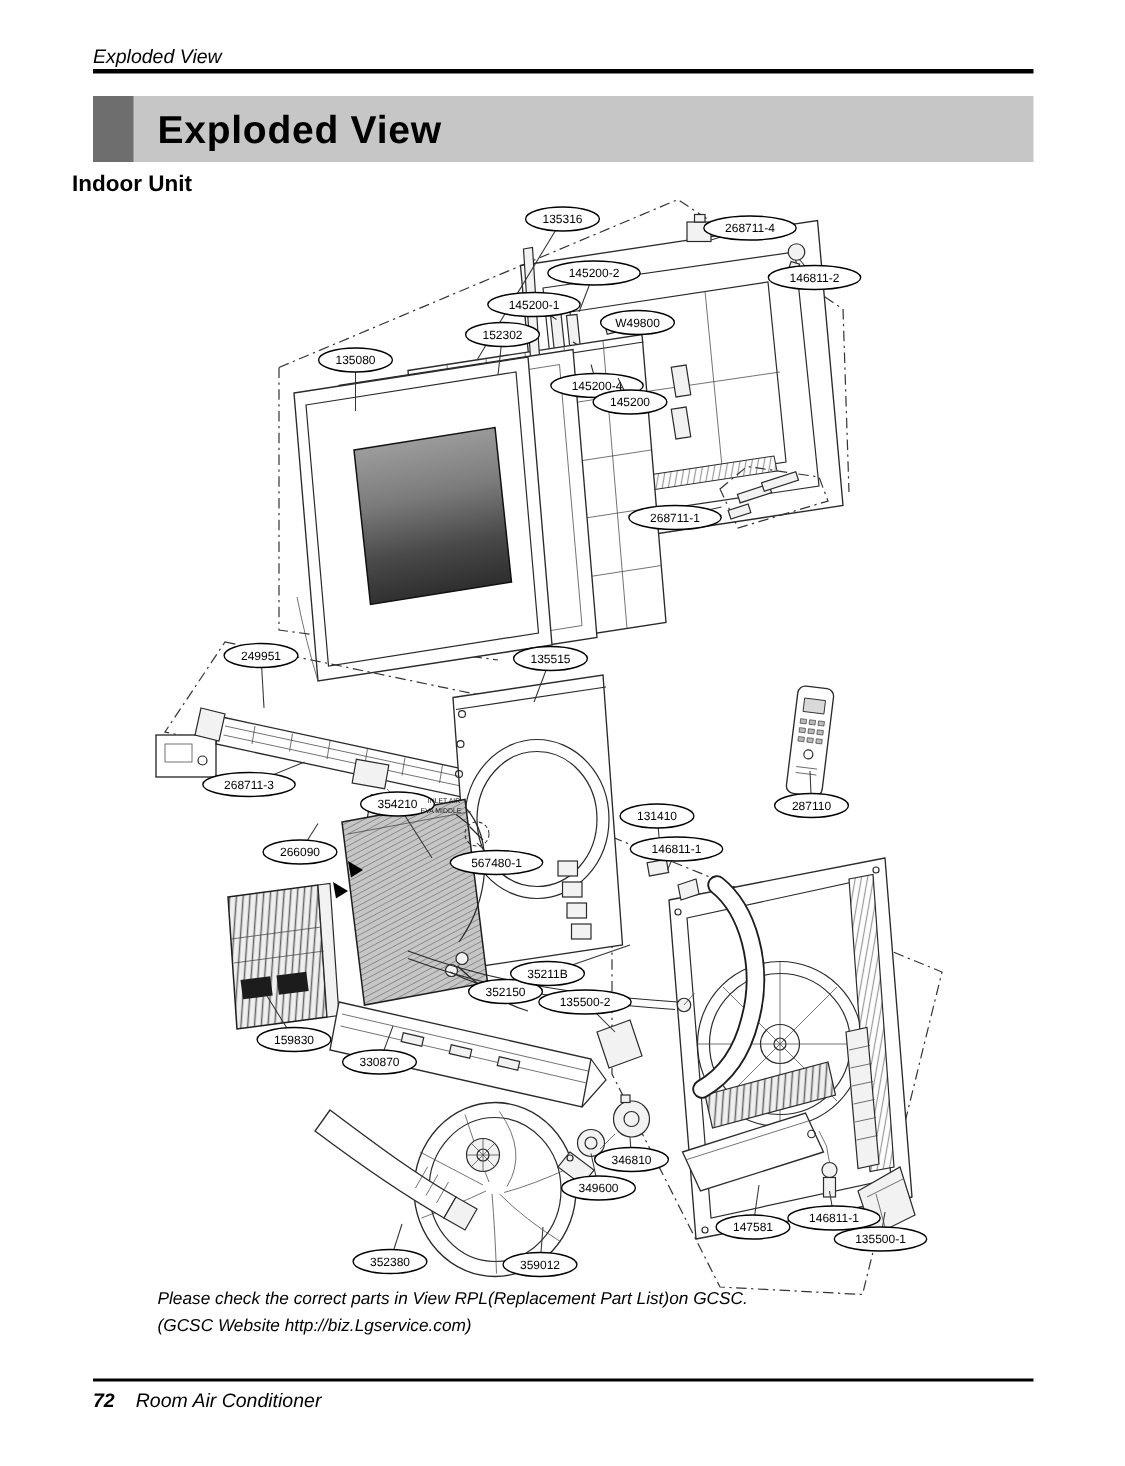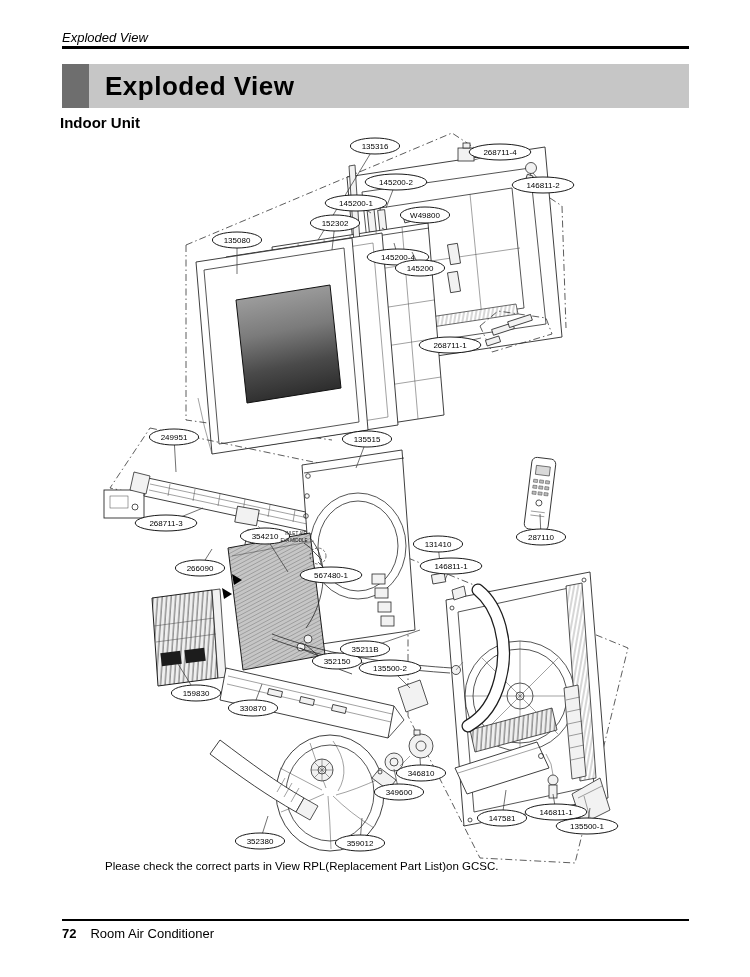--- a/index.html
+++ b/index.html
@@ -10,26 +10,26 @@
   .running-head{
     position:absolute;left:62px;top:30px;font-size:13px;font-style:italic;
   }
   .rule-top{position:absolute;left:62px;top:46px;width:627px;height:3px;background:#000;}
   .banner{position:absolute;left:62px;top:64px;width:627px;height:44px;background:#c6c6c6;}
   .banner-accent{position:absolute;left:0;top:0;width:27px;height:44px;background:#6e6e6e;}
   .banner-title{
     position:absolute;left:43px;top:0;height:44px;line-height:44px;
     font-size:26px;font-weight:bold;letter-spacing:.5px;
   }
-  .section-title{position:absolute;left:60px;top:114px;font-size:15px;font-weight:bold;}
+  .section-title{position:absolute;left:48px;top:114px;font-size:15px;font-weight:bold;}
   #diagram{position:absolute;left:0;top:128px;}
   .note{position:absolute;left:62px;top:858px;width:636px;font-size:11.5px;line-height:17.5px;}
-  .note .ind{padding-left:43px;}
+  .note .ind{padding-left:43px;font-style:italic;}
   .rule-bottom{position:absolute;left:62px;top:919px;width:627px;height:2px;background:#000;}
-  .footer{position:absolute;left:62px;top:926px;font-size:13px;}
+  .footer{position:absolute;left:62px;top:926px;font-size:13px;font-style:italic;}
   .footer .pg{font-weight:bold;margin-right:14px;}
 
   
   .ln{stroke:#2a2a2a;stroke-width:.8;fill:none;}
   .panel{stroke:#2a2a2a;stroke-width:.9;fill:#fff;}
   .panel-lt{stroke:#2a2a2a;stroke-width:.8;fill:#f2f2f2;}
   .thin{stroke:#444;stroke-width:.5;fill:none;}
   .dashbox{stroke:#333;stroke-width:.8;fill:none;stroke-dasharray:7 3 1.5 3;}
   .dash{stroke:#333;stroke-width:.7;fill:none;stroke-dasharray:2.5 1.8;}
   .leader{stroke:#333;stroke-width:.7;}
@@ -459,18 +459,19 @@
         <ellipse cx="360" cy="715" rx="24.6" ry="8" class="callout-oval"></ellipse>
         <text x="360" y="717.8" class="callout-text">359012</text>
       </g>
       <text x="296" y="407" class="anno-text">INLET AIR</text>
       <text x="294" y="414" class="anno-text">EVA MIDDLE</text>
     </g>
 </svg>
 
 <div class="note">
   <div class="ind">Please check the correct parts in View RPL(Replacement Part List)on GCSC.</div>
+  <div class="ind">(GCSC Website http://biz.Lgservice.com)</div>
 </div>
 
 <div class="rule-bottom"></div>
 <div class="footer">
   <span class="pg">72</span><span>Room Air Conditioner</span>
 </div>
 
 </body></html>

